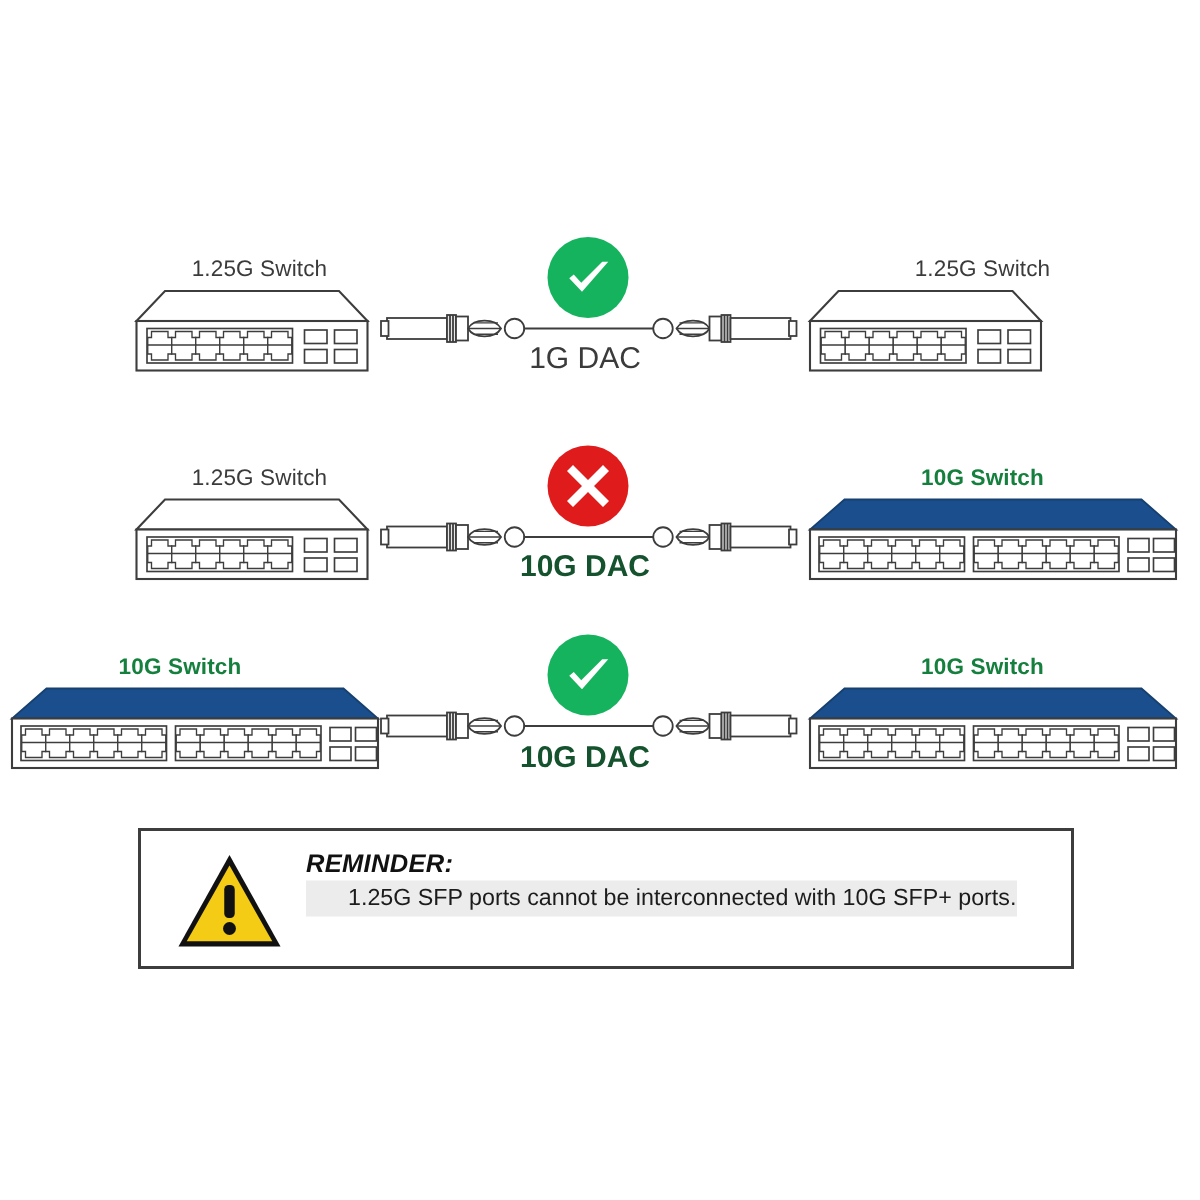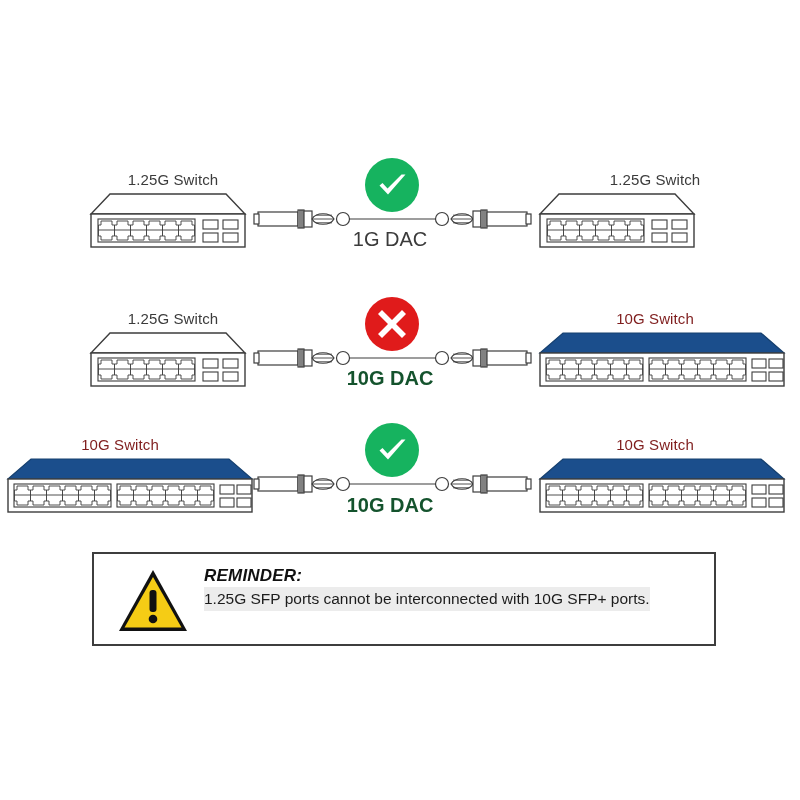--- a/index.html
+++ b/index.html
@@ -28,22 +28,22 @@
   
   .sw-label {
     position: absolute;
     text-align: center;
     font-size: 15px;
     color: #3b3b3b;
     white-space: nowrap;
     letter-spacing: 0.1px;
   }
   .sw-label.blue {
-    color: #7f1d1d;
-    font-weight: normal;
+    color: #15803d;
+    font-weight: bold;
   }
   .dac-label {
     position: absolute;
     text-align: center;
     font-size: 20px;
     color: #3b3b3b;
     white-space: nowrap;
   }
   .dac-label.blue {
     color: #14532d;
@@ -103,20 +103,21 @@
     letter-spacing: 0.2px;
     font-style: italic;
   }
   .reminder-line {
     font-size: 15.5px;
     color: #1c1c1c;
     line-height: 24px;
     background: #ececec;
     display: inline-block;
     white-space: nowrap;
+    padding-left: 28px;
   }
   .reminder-line-wrap { line-height: 24px; }
 </style>
 </head>
 <body>
 
 <div id="stage">
 
   <div class="row" style="top:0">
 

